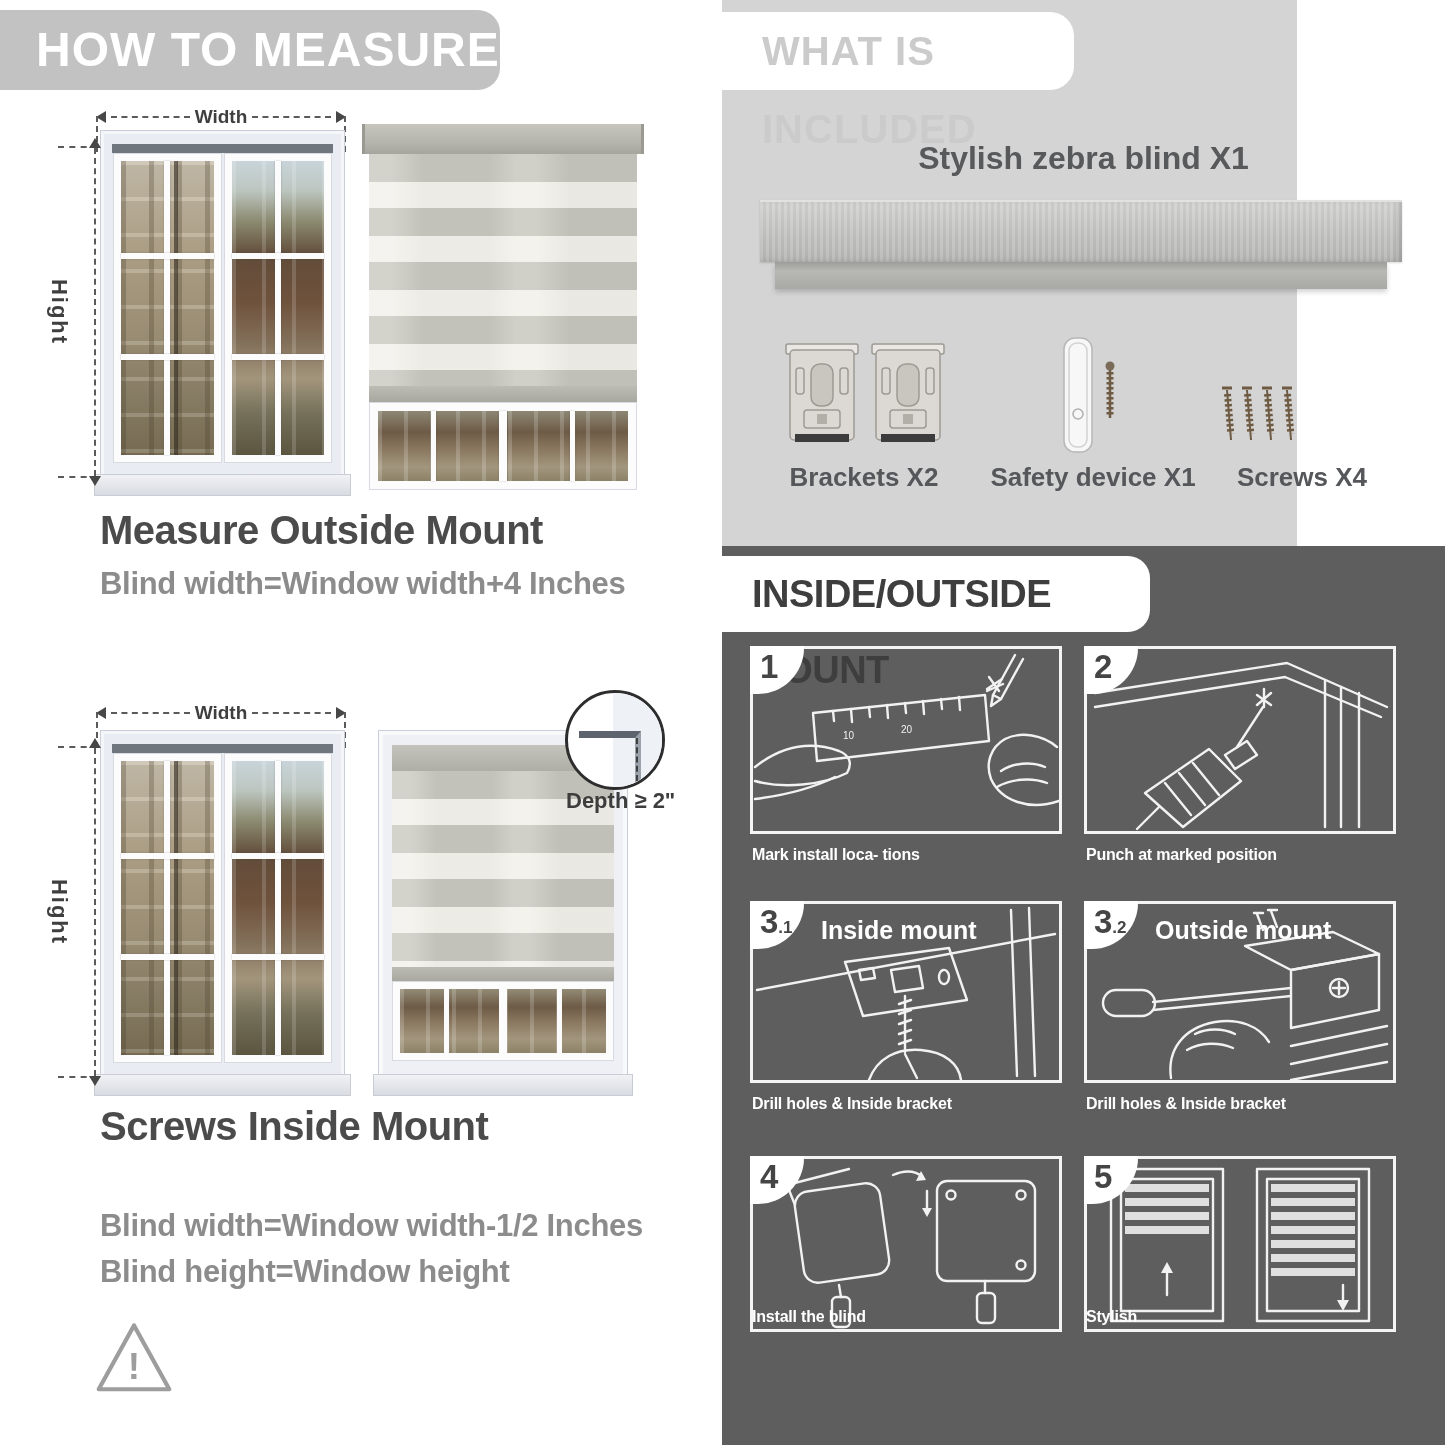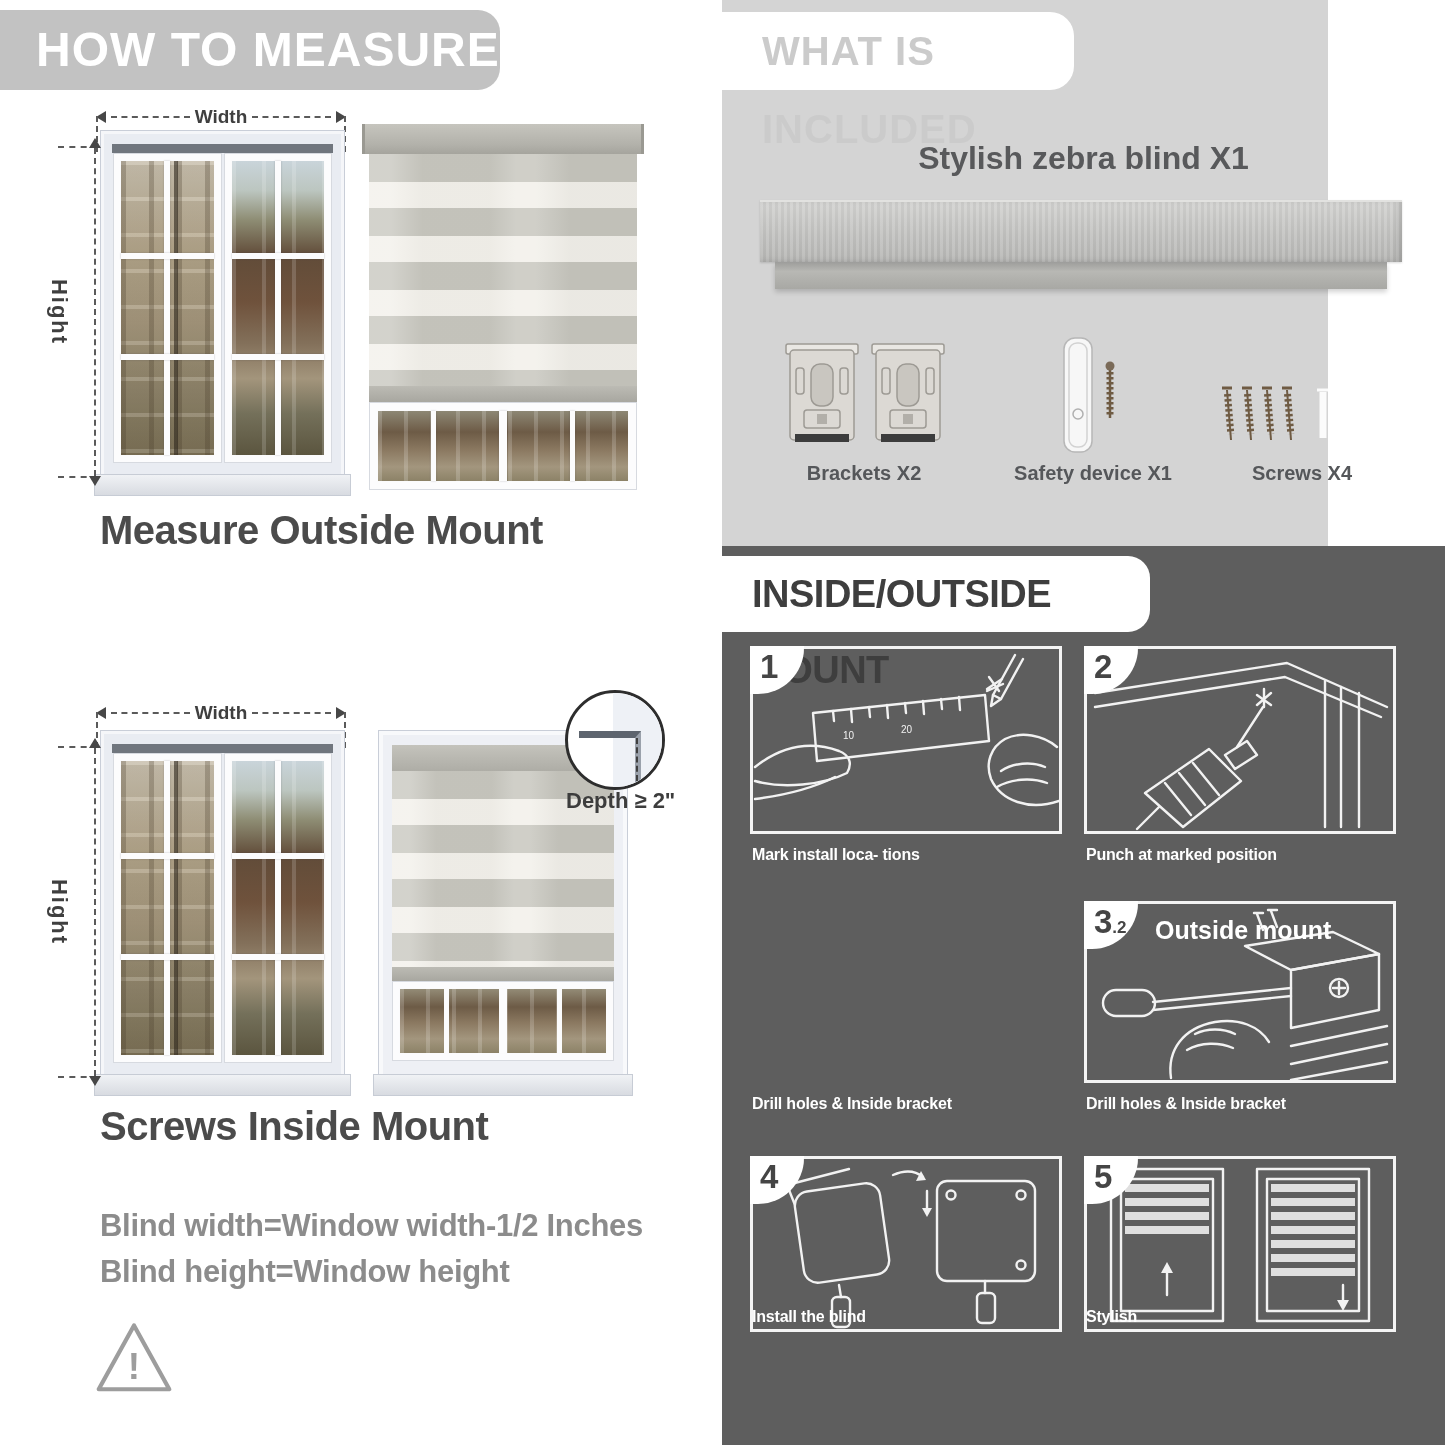--- a/index.html
+++ b/index.html
@@ -96,35 +96,35 @@
 
   .sec-title{position:absolute;left:100px;font-size:40px;font-weight:bold;color:#4b4b4b;letter-spacing:-0.5px;}
   .formula{position:absolute;left:100px;font-size:31px;font-weight:bold;color:#8c8c8c;letter-spacing:-0.3px;}
 
   .warn-icon{position:absolute;left:92px;top:1316px;width:84px;height:86px;}
   .warn-text{position:absolute;left:182px;top:1318px;width:448px;font-size:22px;font-weight:600;
              color:#9d9d9d;line-height:1.42;}
 
   
   .right-col{position:absolute;left:722px;top:0;width:723px;height:1445px;}
-  .rt-top{position:absolute;left:0;top:0;width:575px;height:546px;background:#d4d4d4;padding-left:31px;}
+  .rt-top{position:absolute;left:0;top:0;width:575px;height:546px;background:#d4d4d4;}
   .box-included{position:absolute;left:0;top:12px;width:352px;height:78px;background:#fff;
                 border-radius:0 24px 24px 0;color:#cbcbcb;font-size:40px;font-weight:bold;
                 line-height:78px;padding-left:40px;letter-spacing:1px;box-sizing:border-box;}
   .blind-title{position:absolute;left:0;top:140px;width:723px;text-align:center;
                font-size:32px;font-weight:bold;color:#58595b;}
   .headrail{position:absolute;left:38px;top:200px;width:642px;height:62px;
             background:
               repeating-linear-gradient(90deg, rgba(255,255,255,.10) 0 3px, rgba(0,0,0,.03) 3px 6px),
               linear-gradient(180deg,#d4d4d2,#c3c3c1 55%,#b6b6b4);
             box-shadow:inset 0 2px 0 #e2e2e0, inset -4px 0 6px rgba(0,0,0,.12), 0 1px 2px rgba(0,0,0,.15);}
   .headlip{position:absolute;left:53px;top:262px;width:612px;height:27px;
            background:linear-gradient(180deg,#9d9d9b,#b8b8b4 35%,#a8a8a4);box-shadow:0 3px 5px rgba(0,0,0,.18);}
   .acc{position:absolute;}
-  .acc-labels div{position:absolute;top:462px;font-size:20px;font-weight:bold;color:#55575a;text-align:center;}
+  .acc-labels div{position:absolute;top:462px;font-size:26px;font-weight:bold;color:#55575a;text-align:center;}
 
   .rt-dark{position:absolute;left:0;top:546px;width:723px;height:899px;background:#5e5e5e;}
   .box-mount{position:absolute;left:0;top:10px;width:428px;height:76px;background:#fff;
              border-radius:0 22px 22px 0;color:#3e3e3e;font-size:38px;font-weight:800;
              line-height:76px;padding-left:30px;letter-spacing:-0.5px;box-sizing:border-box;}
 
   .step-box{position:absolute;border:3px solid #f4f4f4;box-sizing:border-box;}
   .col1{left:28px;width:312px;} .col2{left:362px;width:312px;}
   .r1{top:100px;height:188px;} .r2{top:355px;height:182px;} .r3{top:610px;height:176px;}
   .cap{position:absolute;font-size:16px;font-weight:bold;color:#fff;letter-spacing:-0.2px;}
@@ -188,20 +188,21 @@
     <div class="bh-botrail"></div>
     <div class="peek">
       <div class="ph"></div>
       <div class="pb c"></div>
       <div class="pb q1"></div>
       <div class="pb q2"></div>
     </div>
   </div>
 
   <div class="sec-title" style="top:508px;">Measure Outside Mount</div>
+  <div class="formula" style="top:566px;">Blind width=Window width+4 Inches</div>
 
   <div class="h-dim" style="left:96px;top:702px;width:250px;">
     <span class="tick tl"></span>
     <span class="tick tr"></span>
     <span class="tri-l"></span>
     <span class="dashline"></span>
     <span class="lab">Width</span>
     <span class="dashline"></span>
     <span class="tri-r"></span>
   </div>
@@ -381,20 +382,38 @@
             <path d="M138,106 L160,92 L170,106 L148,120 Z"></path>
             <path d="M58,144 L122,100 L154,132 L96,178 Z"></path>
             <path d="M78,134 L104,166 M92,124 L118,156 M106,114 L132,146"></path>
             <path d="M72,158 L50,180"></path>
           </g>
         </svg>
         <div class="badge"><span class="n">2</span><span class="sub"></span></div>
       </div>
       <div class="cap c2 capr1">Punch at  marked position</div>
 
+      <div class="step-box col1 r2">
+        <svg viewBox="0 0 306 176">
+          <g class="lineart">
+            <path d="M4,86 L302,30"></path>
+            <path d="M258,6 L264,172 M276,4 L282,172"></path>
+            <path d="M92,58 L196,44 L214,96 L110,112 Z"></path>
+            <path d="M138,66 L166,62 L170,84 L142,88 Z"></path>
+            <path d="M106,66 l14,-2 l2,10 l-14,2 Z"></path>
+            <path d="M186,74 a5,7 0 1,0 10,-2 a5,7 0 1,0 -10,2"></path>
+            <path d="M152,92 L152,148"></path>
+            <path d="M146,100 l12,-4 M146,110 l12,-4 M146,120 l12,-4 M146,130 l12,-4 M146,140 l12,-4"></path>
+            <path d="M152,150 L164,174"></path>
+            <path d="M116,176 C124,154 144,144 168,146 C192,148 206,160 208,176"></path>
+          </g>
+        </svg>
+        <div class="badge"><span class="n">3</span><span class="sub">.1</span></div>
+        <div class="step-title">Inside mount</div>
+      </div>
       <div class="cap c1 capr2">Drill holes &amp;  Inside bracket</div>
 
       <div class="step-box col2 r2">
         <svg viewBox="0 0 306 176">
           <g class="lineart">
             <path d="M158,42 L246,28 L292,50 L204,66 Z"></path>
             <path d="M204,66 L292,50 L292,106 L204,124 Z"></path>
             <circle cx="252" cy="84" r="9"></circle>
             <path d="M246,84 h12 M252,78 v12"></path>
             <path d="M170,10 l6,16 M167,9 h9 M184,7 l6,16 M181,6 h9"></path>

